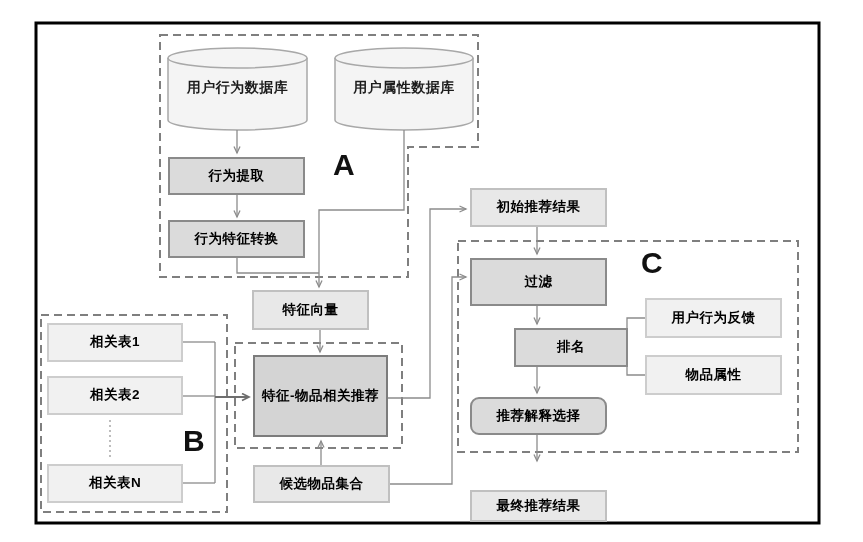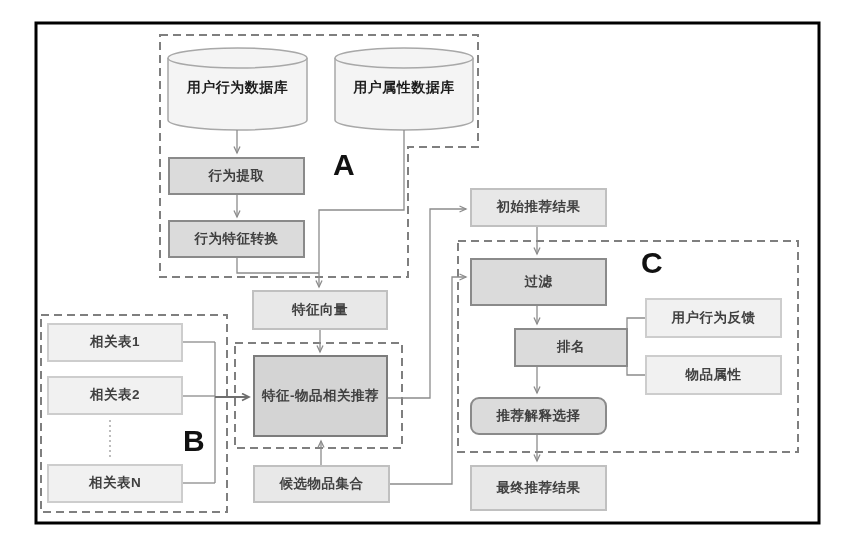--- a/index.html
+++ b/index.html
@@ -11,21 +11,21 @@
     overflow:hidden;
   }
   .layer{position:absolute;left:0;top:0;}
   .node{
     position:absolute;
     box-sizing:border-box;
     display:flex;align-items:center;justify-content:center;
     text-align:center;
     font-size:13.5px;
     font-weight:600;
-    color:#404040;
+    color:#000000;
     line-height:1.25;
     letter-spacing:.5px;
   }
   .proc{background:#dbdbdb;border:2px solid #8a8a8a;}
   .big {background:#d4d4d4;border:2px solid #7c7c7c;flex-direction:row;}
   .lite{background:#e8e8e8;border:2px solid #c0c0c0;}
   .xlit{background:#f1f1f1;border:2px solid #cdcdcd;}
   .cyl-label{
     position:absolute;box-sizing:border-box;
     display:flex;align-items:center;justify-content:center;
@@ -103,21 +103,21 @@
     <span>用户属性数据库</span>
   </div>
 
   <div class="node proc" style="left:168px;top:157px;width:137px;height:38px;">
     <span>行为提取</span>
   </div>
   <div class="node proc" style="left:168px;top:220px;width:137px;height:38px;">
     <span>行为特征转换</span>
   </div>
 
-  <div class="node lite" style="left:252px;top:290px;width:136px;height:40px;">
+  <div class="node lite" style="left:252px;top:290px;width:117px;height:40px;">
     <span>特征向量</span>
   </div>
 
   <div class="node xlit" style="left:47px;top:323px;width:136px;height:39px;">
     <span>相关表1</span>
   </div>
   <div class="node xlit" style="left:47px;top:376px;width:136px;height:39px;">
     <span>相关表2</span>
   </div>
   <div class="node xlit" style="left:47px;top:464px;width:136px;height:39px;">
@@ -138,21 +138,21 @@
   </div>
   <div class="node proc" style="left:470px;top:258px;width:137px;height:48px;">
     <span>过滤</span>
   </div>
   <div class="node proc" style="left:470px;top:328px;width:114px;height:39px;margin-left:44px;">
     <span>排名</span>
   </div>
   <div class="node proc" style="left:470px;top:397px;width:137px;height:38px;border-radius:9px;">
     <span>推荐解释选择</span>
   </div>
-  <div class="node lite" style="left:470px;top:465px;width:137px;height:46px;">
+  <div class="node lite" style="left:470px;top:490px;width:137px;height:32px;">
     <span>最终推荐结果</span>
   </div>
 
   <div class="node xlit" style="left:645px;top:298px;width:137px;height:40px;">
     <span>用户行为反馈</span>
   </div>
   <div class="node xlit" style="left:645px;top:355px;width:137px;height:40px;">
     <span>物品属性</span>
   </div>
 

